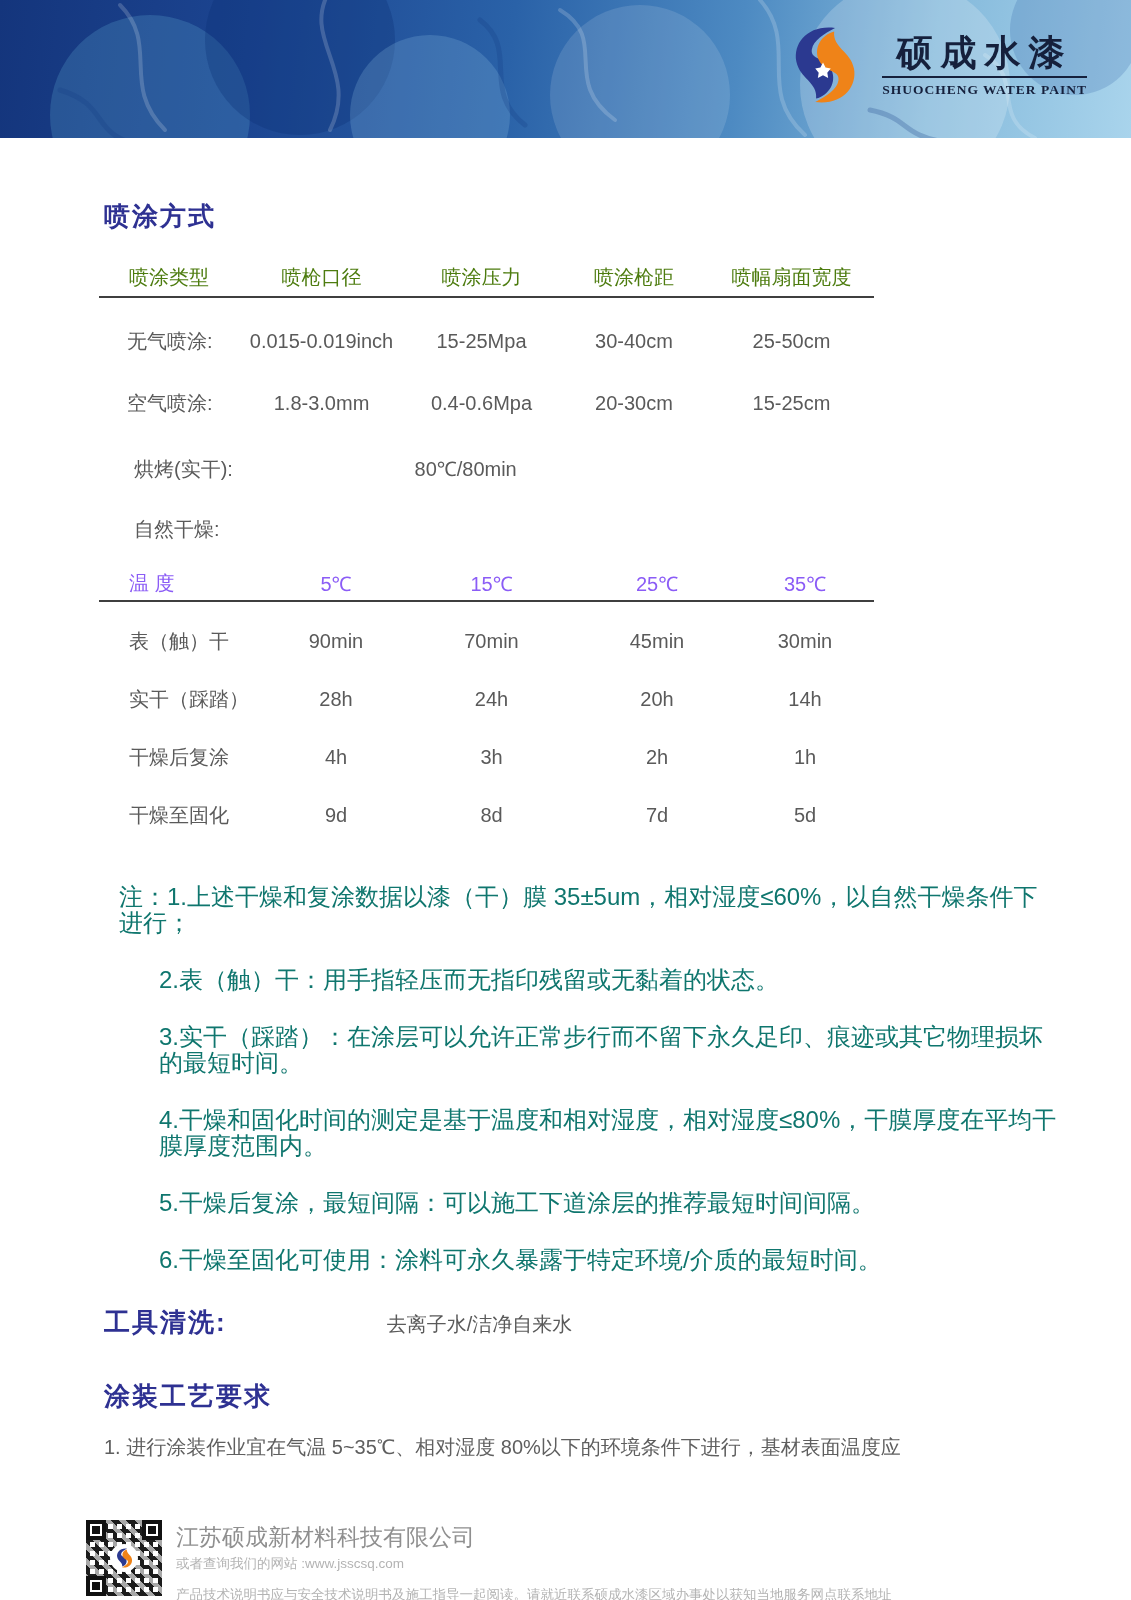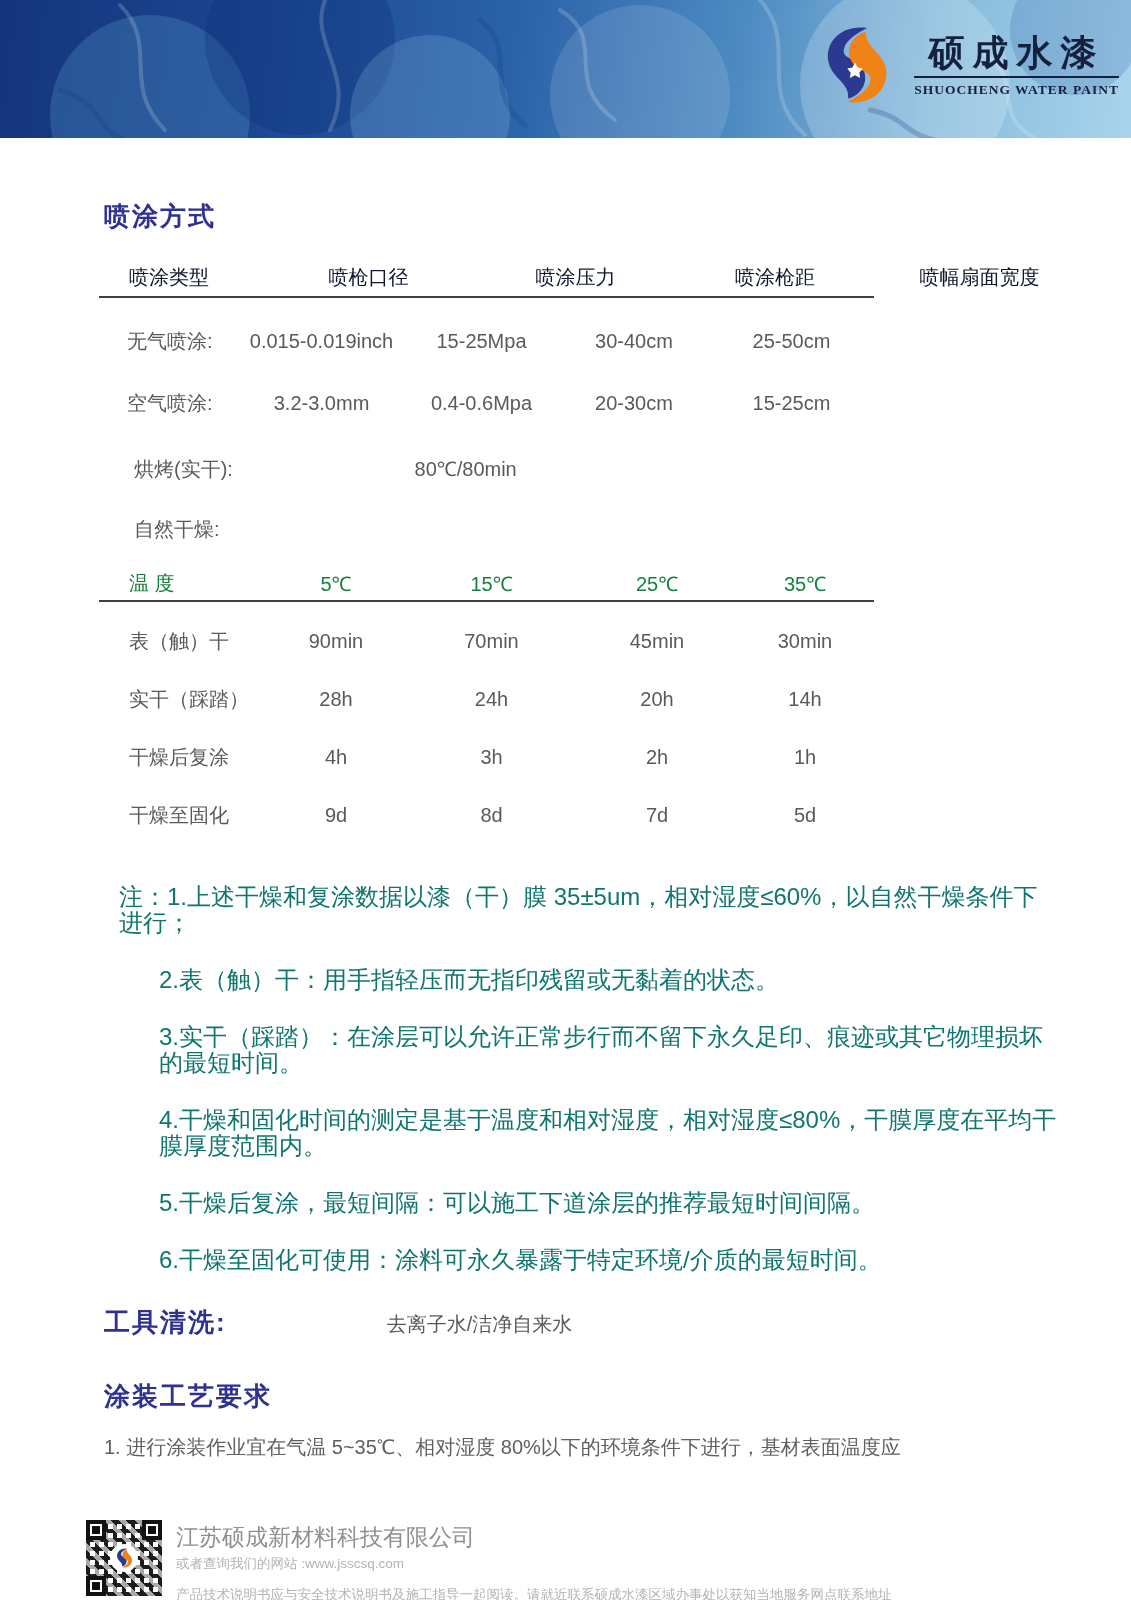--- a/index.html
+++ b/index.html
@@ -4,53 +4,53 @@
 <style>
   html,body{margin:0;padding:0;background:#ffffff;}
   body{font-family:"Liberation Sans", sans-serif;}
   .page{position:relative;width:1131px;height:1600px;background:#ffffff;overflow:hidden;}
 
   
   .banner{position:relative;width:1131px;height:138px;
     background:linear-gradient(97deg,#14357c 0%,#1c4591 22%,#2a62a8 45%,#4d8ac2 65%,#84b9db 82%,#a9d4ec 100%);
     overflow:hidden;}
   .banner svg.wm{position:absolute;left:0;top:0;}
-  .brand{position:absolute;right:12px;top:22px;display:flex;align-items:center;}
+  .brand{position:absolute;right:44px;top:22px;display:flex;align-items:center;}
   .brand-mark{width:86px;height:86px;margin-right:16px;}
   .brand-text{display:flex;flex-direction:column;align-items:center;}
   .brand-cn{font-family:"Liberation Serif", serif;font-weight:bold;font-size:36px;letter-spacing:8px;color:#15203c;line-height:40px;white-space:nowrap;}
   .brand-rule{width:100%;height:2px;background:#15203c;margin:3px 0 4px 0;}
   .brand-en{font-family:"Liberation Serif", serif;font-weight:bold;font-size:13.5px;letter-spacing:1px;color:#15203c;white-space:nowrap;}
 
   
   .content{padding:60px 70px 0 104px;}
   .sec-title{margin:0;font-size:26px;line-height:36px;font-weight:bold;color:#2e3192;letter-spacing:2px;}
   .hr{height:2px;background:#3f3f3f;}
 
   
   .t1{margin-top:30px;margin-left:-5px;width:775px;color:#5a5a5a;}
   .t1-row{display:grid;grid-template-columns:140px 165px 155px 150px 165px;}
-  .t1-head{height:32px;align-items:end;font-size:20px;color:#0f172a;gap:47px;}
+  .t1-head{height:32px;align-items:end;font-size:20px;color:#4d7c0f;}
   .t1-head span{padding-bottom:6px;}
   .t1-body{padding-top:12px;}
   .t1-body .t1-row{height:62px;align-items:center;font-size:20px;}
   .c{text-align:center;}
   .rlabel{padding-left:28px;text-align:left;}
 
   
   .h-drying{margin-top:16px;}
   .kv{padding-left:30px;font-size:20px;color:#5a5a5a;line-height:26px;}
   .kv.bake{margin-top:22px;}
   .kv.natural{margin-top:34px;}
   .kv-label{display:inline-block;width:275px;}
 
   
   .t2{margin-top:28px;margin-left:-5px;width:775px;color:#5a5a5a;}
   .t2-row{display:grid;grid-template-columns:168px 138px 173px 158px 138px;}
-  .t2-head{height:30px;align-items:end;font-size:20px;color:#15803d;}
+  .t2-head{height:30px;align-items:end;font-size:20px;color:#8b5cf6;}
   .t2-head span{padding-bottom:5px;}
   .t2-body{padding-top:10px;}
   .t2-body .t2-row{height:58px;align-items:center;font-size:20px;}
   .t2 .rlabel{padding-left:30px;}
 
   
   .notes{margin-top:40px;font-size:24px;color:#0f766e;}
   .note{margin:0 0 31px 15px;line-height:26px;}
   .note.indent{margin-left:55px;}
 
@@ -134,21 +134,21 @@
       <div class="t1-body">
         <div class="t1-row">
           <span class="rlabel">无气喷涂:</span>
           <span class="c">0.015-0.019inch</span>
           <span class="c">15-25Mpa</span>
           <span class="c">30-40cm</span>
           <span class="c">25-50cm</span>
         </div>
         <div class="t1-row">
           <span class="rlabel">空气喷涂:</span>
-          <span class="c">3.2-3.0mm</span>
+          <span class="c">1.8-3.0mm</span>
           <span class="c">0.4-0.6Mpa</span>
           <span class="c">20-30cm</span>
           <span class="c">15-25cm</span>
         </div>
       </div>
     </div>
 
 
     <div class="kv bake">
       <span class="kv-label">烘烤(实干):</span>

